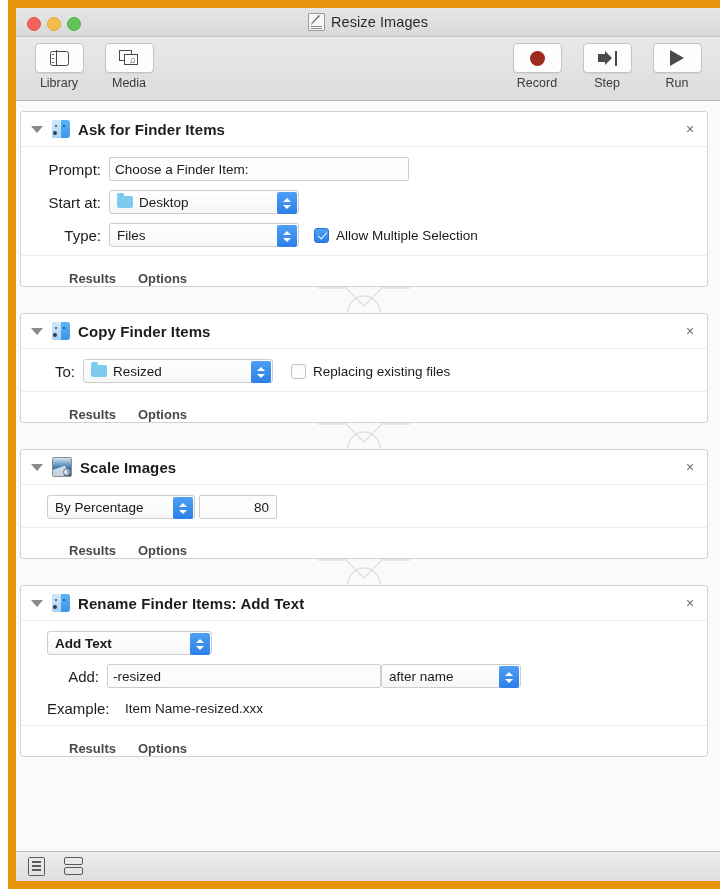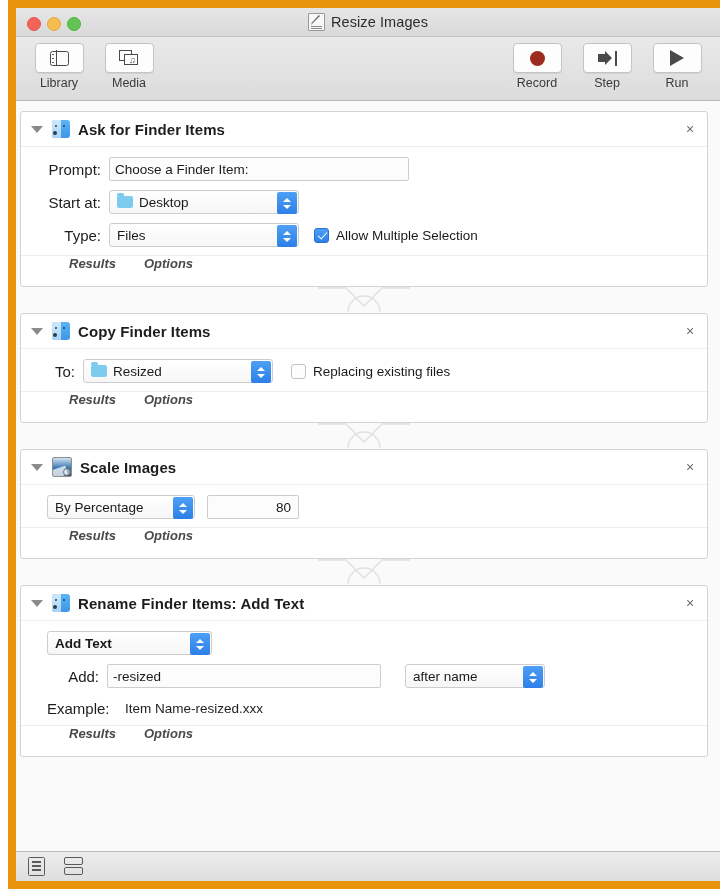--- a/index.html
+++ b/index.html
@@ -317,24 +317,23 @@
   }
 
   .a-body {
     padding: 10px 12px 8px 12px;
   }
 
   .a-footer {
     height: 30px;
     border-top: 1px solid #ededed;
     display: flex;
-    align-items: flex-start;
-    gap: 28px;
+    align-items: flex-end;
+    gap: 22px;
     padding-left: 48px;
-    font-style: italic;
   }
   .foot-link {
     font-size: 13px;
     font-weight: bold;
     color: #4a4a4a;
   }
 
   
   .row {
     display: flex;
@@ -677,21 +676,21 @@
 
         <div class="a-body" style="padding-left:26px;">
           <div class="row">
             <div class="popup" style="width:148px;">
               <span>By Percentage</span>
               <span class="arrows">
                   <i class="up"></i>
                   <i class="dn"></i>
                 </span>
             </div>
-            <div class="textfield numeric" style="width:92px;margin-left:12px;">80</div>
+            <div class="textfield numeric" style="width:78px;margin-left:4px;">80</div>
           </div>
         </div>
 
         <div class="a-footer">
           <div class="foot-link">Results</div>
           <div class="foot-link">Options</div>
         </div>
       </div>
 
       <div class="connector">
@@ -716,21 +715,21 @@
               <span class="arrows">
                   <i class="up"></i>
                   <i class="dn"></i>
                 </span>
             </div>
           </div>
 
           <div class="row">
             <div class="row-label" style="width:52px;margin-right:8px;">Add:</div>
             <div class="textfield" style="width:274px;">-resized</div>
-            <div class="popup" style="width:140px;margin-left:24px;text-align:center;">
+            <div class="popup" style="width:140px;margin-left:0;text-align:center;">
               <span>after name</span>
               <span class="arrows">
                   <i class="up"></i>
                   <i class="dn"></i>
                 </span>
             </div>
           </div>
 
           <div class="row" style="margin-top:12px;">
             <div class="row-label" style="width:70px;margin-right:8px;text-align:left;">Example:</div>

